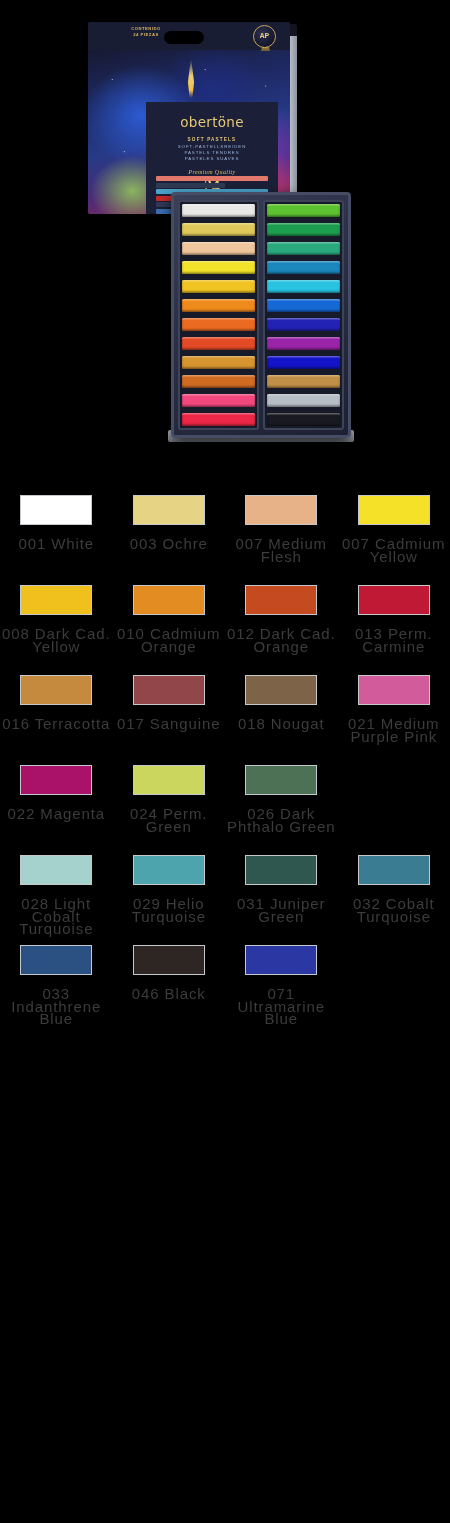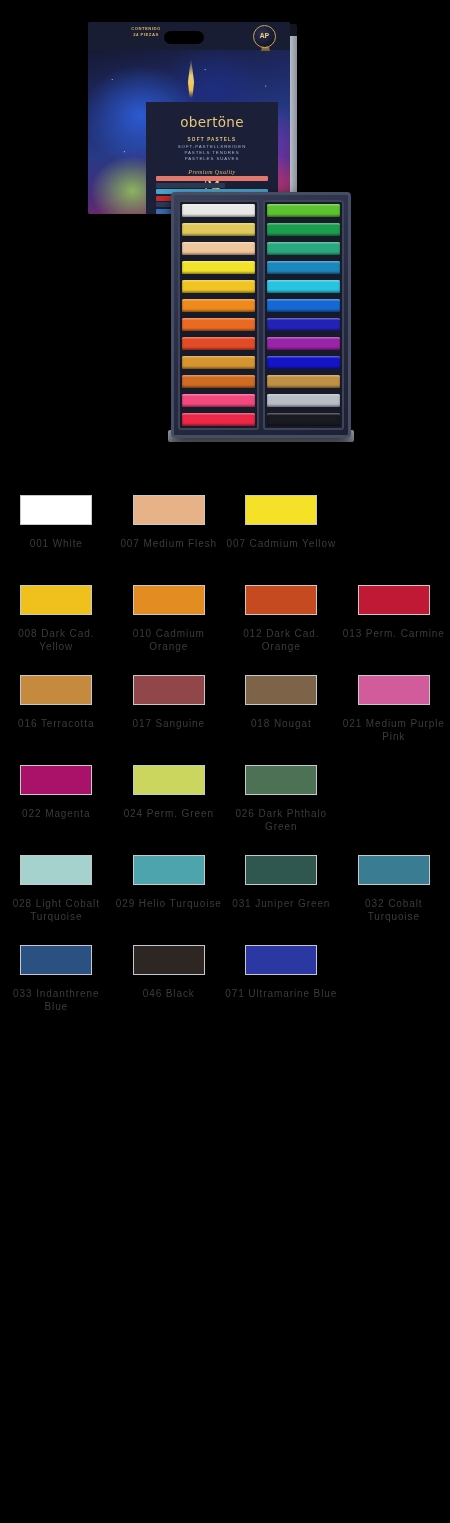--- a/index.html
+++ b/index.html
@@ -294,21 +294,21 @@
   .swatch-chip {
     width: 72px;
     height: 30px;
     margin: 0 auto;
     border: 1.5px solid #c5c8cc;
     box-sizing: border-box;
   }
   .swatch-label {
     margin-top: 13px;
     color: #3c3c3c;
-    font-size: 10px;
+    font-size: 15px;
     letter-spacing: 0.9px;
     line-height: 12.5px;
     font-family: "Liberation Sans", sans-serif;
   }
 </style>
 </head>
 <body>
 
 <div id="product-photo">
 
@@ -383,20 +383,24 @@
 
 </div>
 
 <div id="swatch-grid">
     <div class="swatch-row">
       <div class="swatch-cell">
         <div class="swatch-chip" style="background: rgb(255, 255, 255);"></div>
         <div class="swatch-label">001 White</div>
       </div>
       <div class="swatch-cell">
+        <div class="swatch-chip" style="background: rgb(231, 211, 132);"></div>
+        <div class="swatch-label">003 Ochre</div>
+      </div>
+      <div class="swatch-cell">
         <div class="swatch-chip" style="background: rgb(232, 178, 137);"></div>
         <div class="swatch-label">007 Medium Flesh</div>
       </div>
       <div class="swatch-cell">
         <div class="swatch-chip" style="background: rgb(245, 225, 39);"></div>
         <div class="swatch-label">007 Cadmium Yellow</div>
       </div>
     </div>
     <div class="swatch-row">
       <div class="swatch-cell">

